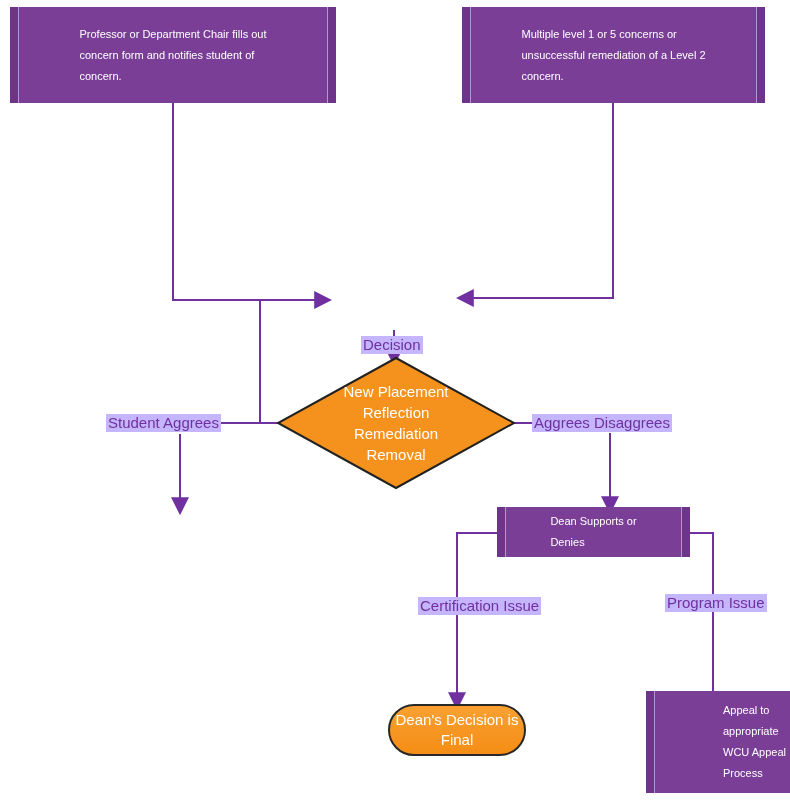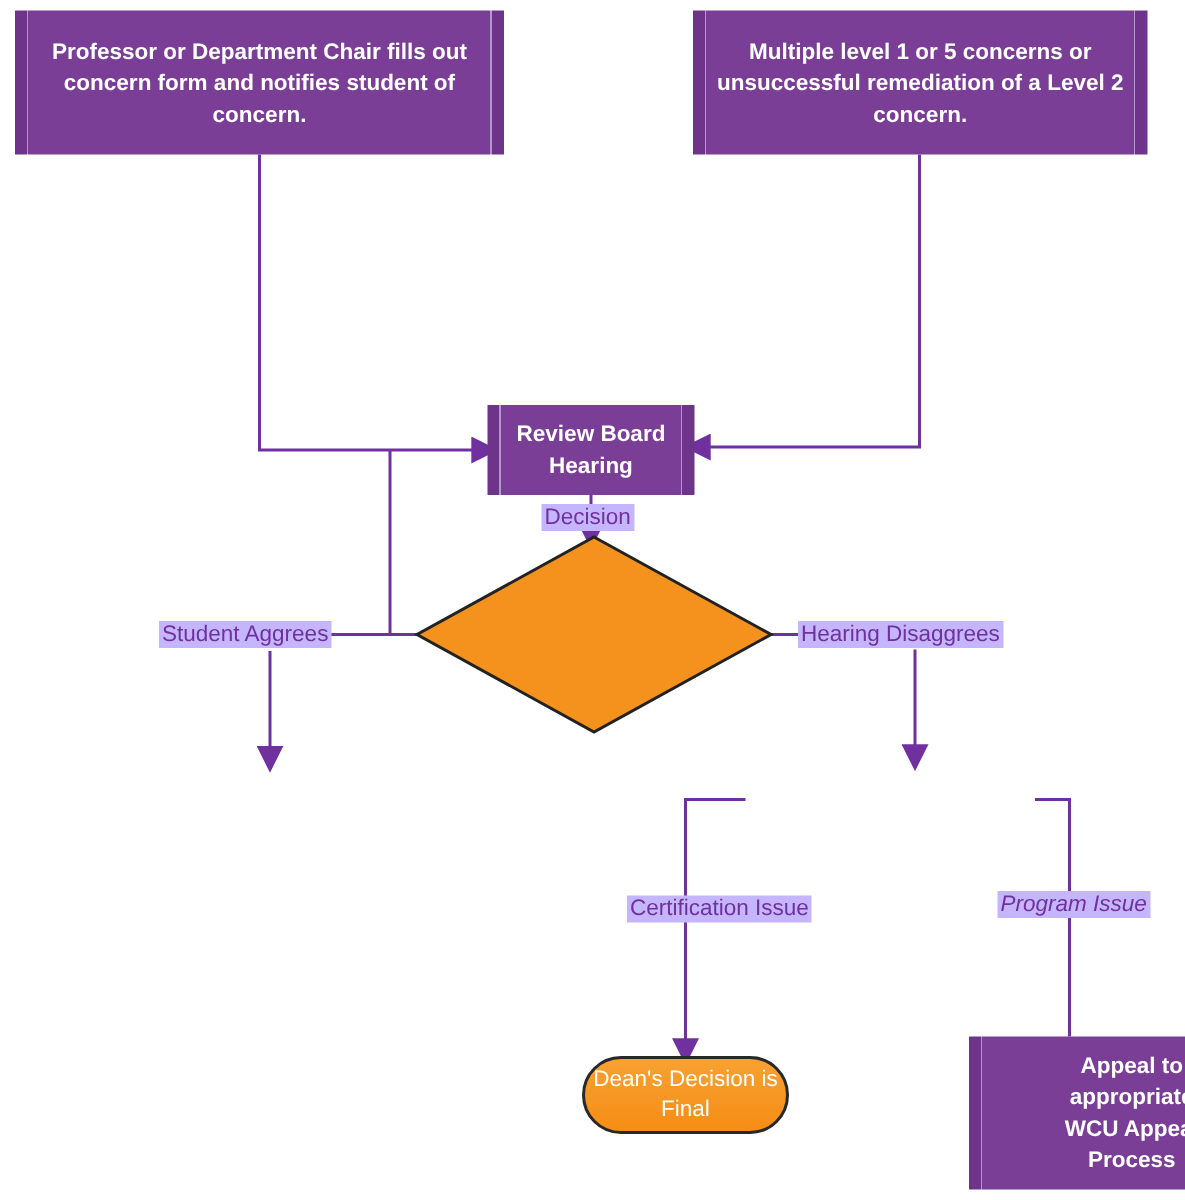--- a/index.html
+++ b/index.html
@@ -5,29 +5,28 @@
   html,body { margin:0; padding:0; background:#ffffff; }
   .canvas {
     position:relative; width:790px; height:800px; background:#ffffff;
     font-family:"Liberation Sans", sans-serif; overflow:hidden;
   }
   svg.layer { position:absolute; left:0; top:0; width:790px; height:800px; }
 
   
   .pbox {
     position:absolute; display:flex; align-items:center; justify-content:center;
-    color:#ffffff; font-size:15px; line-height:21px; text-align:center;
+    color:#ffffff; font-size:11px; line-height:21px; text-align:left;
     white-space:pre-line;
     background:linear-gradient(to right,
       #6e3489 0px, #6e3489 8px,
       #b099cb 8px, #b099cb 9px,
       #7a3e97 9px, #7a3e97 calc(100% - 9px),
       #b099cb calc(100% - 9px), #b099cb calc(100% - 8px),
       #6e3489 calc(100% - 8px), #6e3489 100%);
-    font-weight:bold;
   }
   .box-professor { left:10px;  top:7px;   width:326px; height:96px; }
   .box-multiple  { left:462px; top:7px;   width:303px; height:96px; }
   .box-review    { left:325px; top:270px; width:138px; height:60px; }
   .box-dean      { left:497px; top:507px; width:193px; height:50px; }
   .box-appeal    { left:646px; top:691px; width:141px; height:102px;padding-left:38px; }
 
   
   .stadium {
     position:absolute; display:flex; align-items:center; justify-content:center;
@@ -49,21 +48,21 @@
 
   
   .edge-label {
     position:absolute; color:#7030A0; font-size:15px; line-height:18px;
     background:#c4b5fd; padding:0 2px; white-space:nowrap;
   }
   .lbl-decision      { left:361px; top:336px; }
   .lbl-agrees        { left:106px; top:414px; }
   .lbl-disagrees     { left:532px; top:414px; }
   .lbl-certification { left:396px; top:597px;margin-left:22px; }
-  .lbl-program       { left:665px; top:594px;font-style:italic; }
+  .lbl-program       { left:665px; top:594px; }
 </style>
 </head>
 <body>
 
 <div class="canvas">
 
   <svg class="layer" viewBox="0 0 790 800" xmlns="http://www.w3.org/2000/svg">
     <defs>
       <marker id="arr" viewBox="0 0 10 10" refX="1" refY="5" markerWidth="9" markerHeight="9" orient="auto-start-reverse">
         <path d="M0,0 L10,5 L0,10 Z" fill="#7030A0"></path>
@@ -87,37 +86,41 @@
   </svg>
 
   <div class="pbox box-professor">Professor or Department Chair fills out
 concern form and notifies student of
 concern.</div>
 
   <div class="pbox box-multiple">Multiple level 1 or 5 concerns or
 unsuccessful remediation of a Level 2
 concern.</div>
 
-  <div class="pbox box-review">Review Board
-Hearing</div>
 
+  <div class="pbox box-dean">Dean Supports or
+Denies</div>
 
   <div class="pbox box-appeal">Appeal to
 appropriate
 WCU Appeal
 Process</div>
 
+  <div class="diamond-label">New Placement
+Reflection
+Remediation
+Removal</div>
 
 
   <div class="stadium stadium-deans">Dean's Decision is
 Final</div>
 
   <div class="edge-label lbl-decision">Decision</div>
 
   <div class="edge-label lbl-agrees">Student Aggrees</div>
 
-  <div class="edge-label lbl-disagrees">Hearing Disaggrees</div>
+  <div class="edge-label lbl-disagrees">Aggrees Disaggrees</div>
 
   <div class="edge-label lbl-certification">Certification Issue</div>
 
   <div class="edge-label lbl-program">Program Issue</div>
 
 </div>
 
 </body></html>

